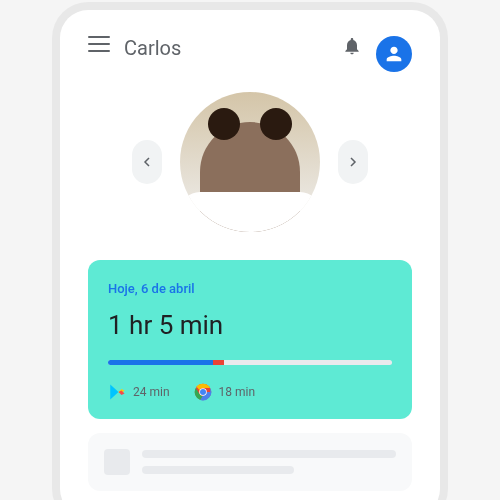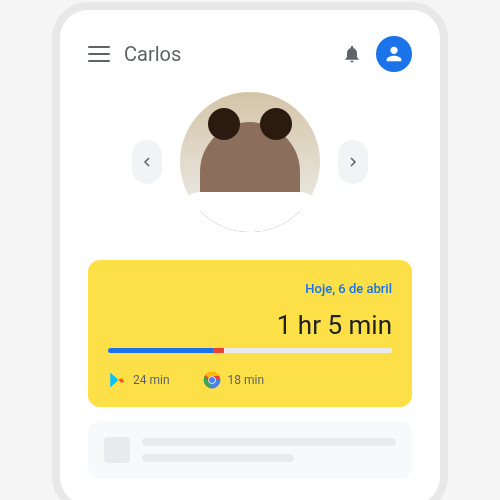--- a/index.html
+++ b/index.html
@@ -19,21 +19,20 @@
       overflow: hidden;
     }
     .screen {
       background: #fff;
       border-radius: 22px;
       min-height: 470px;
       padding: 18px 20px;
     }
     .header {
       display: flex;
-      align-items: center;
       gap: 14px;
       margin-bottom: 20px;
     }
     .menu-icon {
       width: 22px;
       height: 16px;
       display: flex;
       flex-direction: column;
       justify-content: space-between;
       cursor: pointer;
@@ -116,53 +115,52 @@
     .face::after { right: 8px; }
     .shirt {
       position: absolute;
       bottom: 0;
       width: 140px;
       height: 40px;
       background: #fff;
       border-radius: 20px 20px 0 0;
     }
     .card {
-      background: #fde047;
+      background: #5eead4;
       border-radius: 12px;
       padding: 18px 20px;
       margin-bottom: 14px;
-      text-align: right;
     }
     .date-link {
       color: #1a73e8;
       font-size: 13px;
       font-weight: 500;
       cursor: pointer;
       display: inline-block;
       margin-bottom: 14px;
     }
     .total-time {
       font-size: 26px;
       color: #202124;
       font-weight: 400;
-      margin-bottom: 8px;
+      margin-bottom: 20px;
     }
     .progress-bar {
       height: 5px;
       background: #e8eaed;
       border-radius: 3px;
       overflow: hidden;
       display: flex;
       margin-bottom: 18px;
     }
     .seg1 { background: #1a73e8; width: 37%; }
     .seg2 { background: #ea4335; width: 4%; }
     .apps {
       display: flex;
-      gap: 33px;
+      gap: 24px;
     }
     .app {
       display: flex;
       align-items: center;
       gap: 7px;
     }
     .app-icon {
       width: 18px;
       height: 18px;
     }

